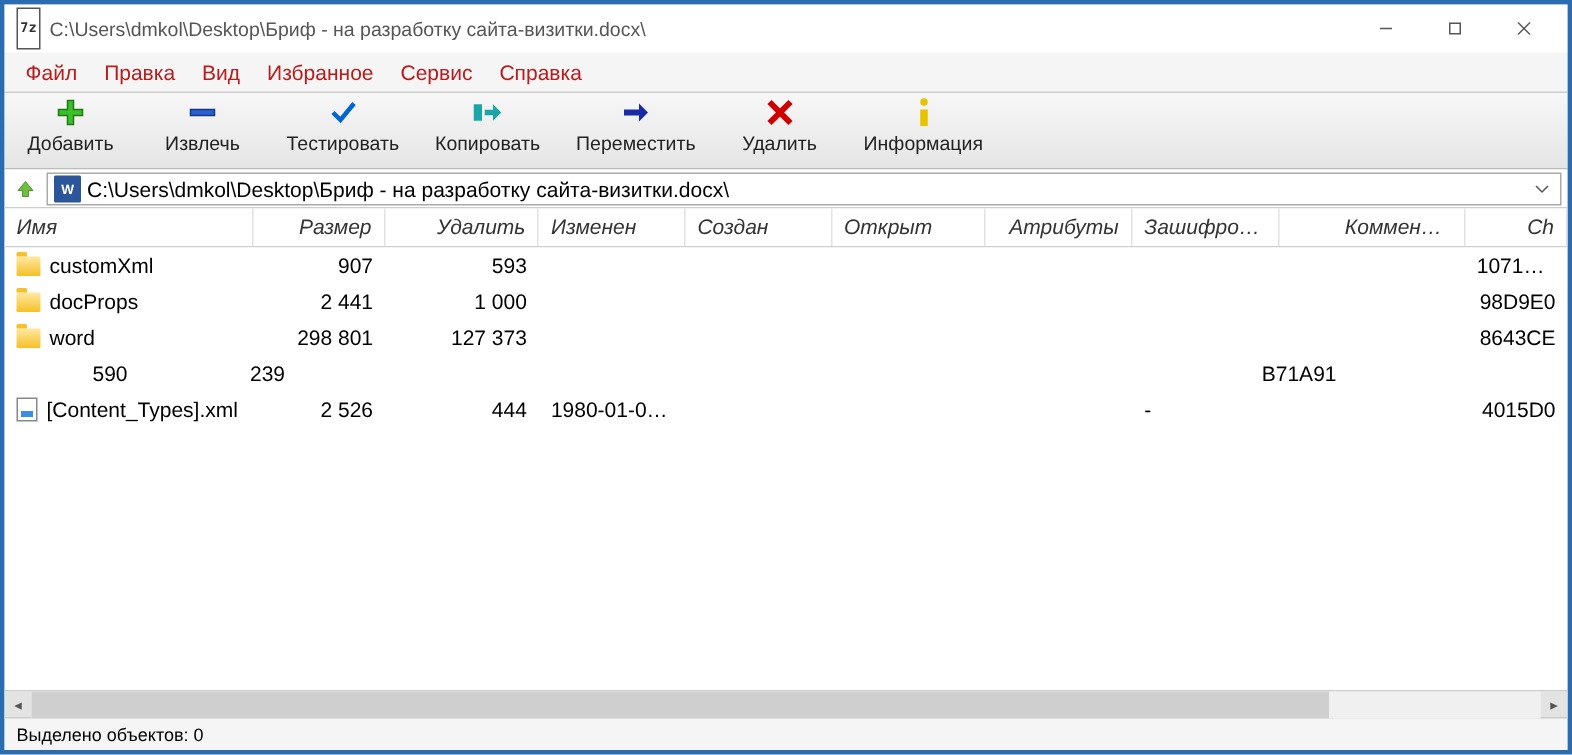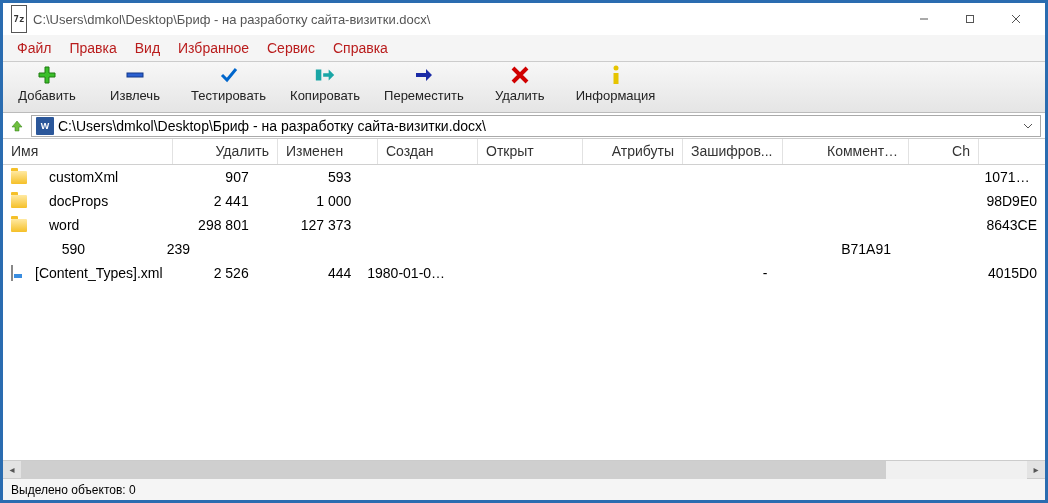--- a/index.html
+++ b/index.html
@@ -131,37 +131,38 @@
     background: #fff;
     flex-shrink: 0;
   }
   .listheader .col {
     padding: 4px 8px;
     border-right: 1px solid #e2e2e2;
     font-size: 14px;
     color: #333;
     overflow: hidden; white-space: nowrap; text-overflow: ellipsis;
     cursor: default;
+    font-style: italic;
   }
   .listbody {
     flex: 1;
     overflow: auto;
     background: #fff;
   }
   .row {
     display: flex;
     height: 24px;
     align-items: center;
     font-size: 14px;
   }
   .cell {
     padding: 2px 8px;
     overflow: hidden; white-space: nowrap; text-overflow: ellipsis;
   }
-  .namecell { display: flex; align-items: center; gap: 22px; text-align: right; }
+  .namecell { display: flex; align-items: center; gap: 6px; text-align: right; }
   .foldericon {
     width: 16px; height: 13px;
     background: linear-gradient(#ffe9a2,#f5c028);
     border-radius: 1px;
     position: relative;
   }
   .foldericon::before {
     content: "";
     position: absolute;
     top: -3px; left: 0;
@@ -338,20 +339,21 @@
     <div class="dropbtn">
       <svg width="10" height="6" viewBox="0 0 10 6">
           <path d="M1 1 l4 4 l4 -4" fill="none" stroke="#555" stroke-width="1"></path>
         </svg>
     </div>
   </div>
 </div>
 
 <div class="listheader">
   <div class="col c-name">Имя</div>
+  <div class="col c-size">Размер</div>
   <div class="col c-pack">Удалить</div>
   <div class="col c-mod">Изменен</div>
   <div class="col c-crt">Создан</div>
   <div class="col c-opn">Открыт</div>
   <div class="col c-attr">Атрибуты</div>
   <div class="col c-enc">Зашифров...</div>
   <div class="col c-cmt">Коммента...</div>
   <div class="col c-chk">Ch</div>
 </div>
 

